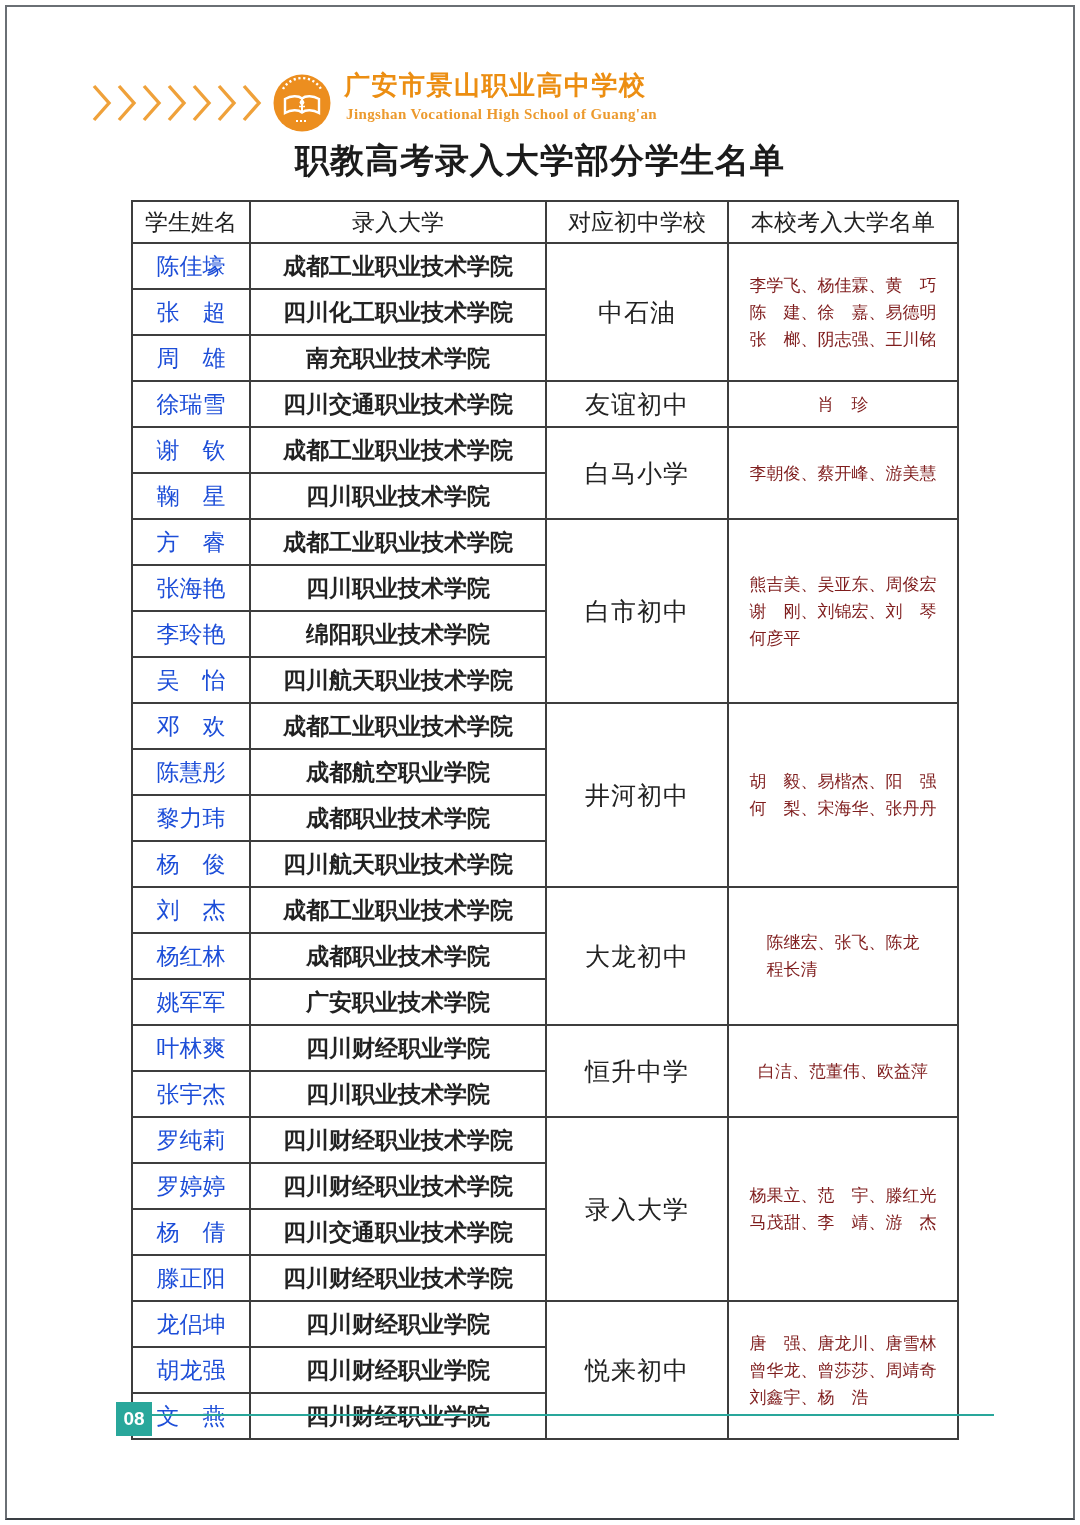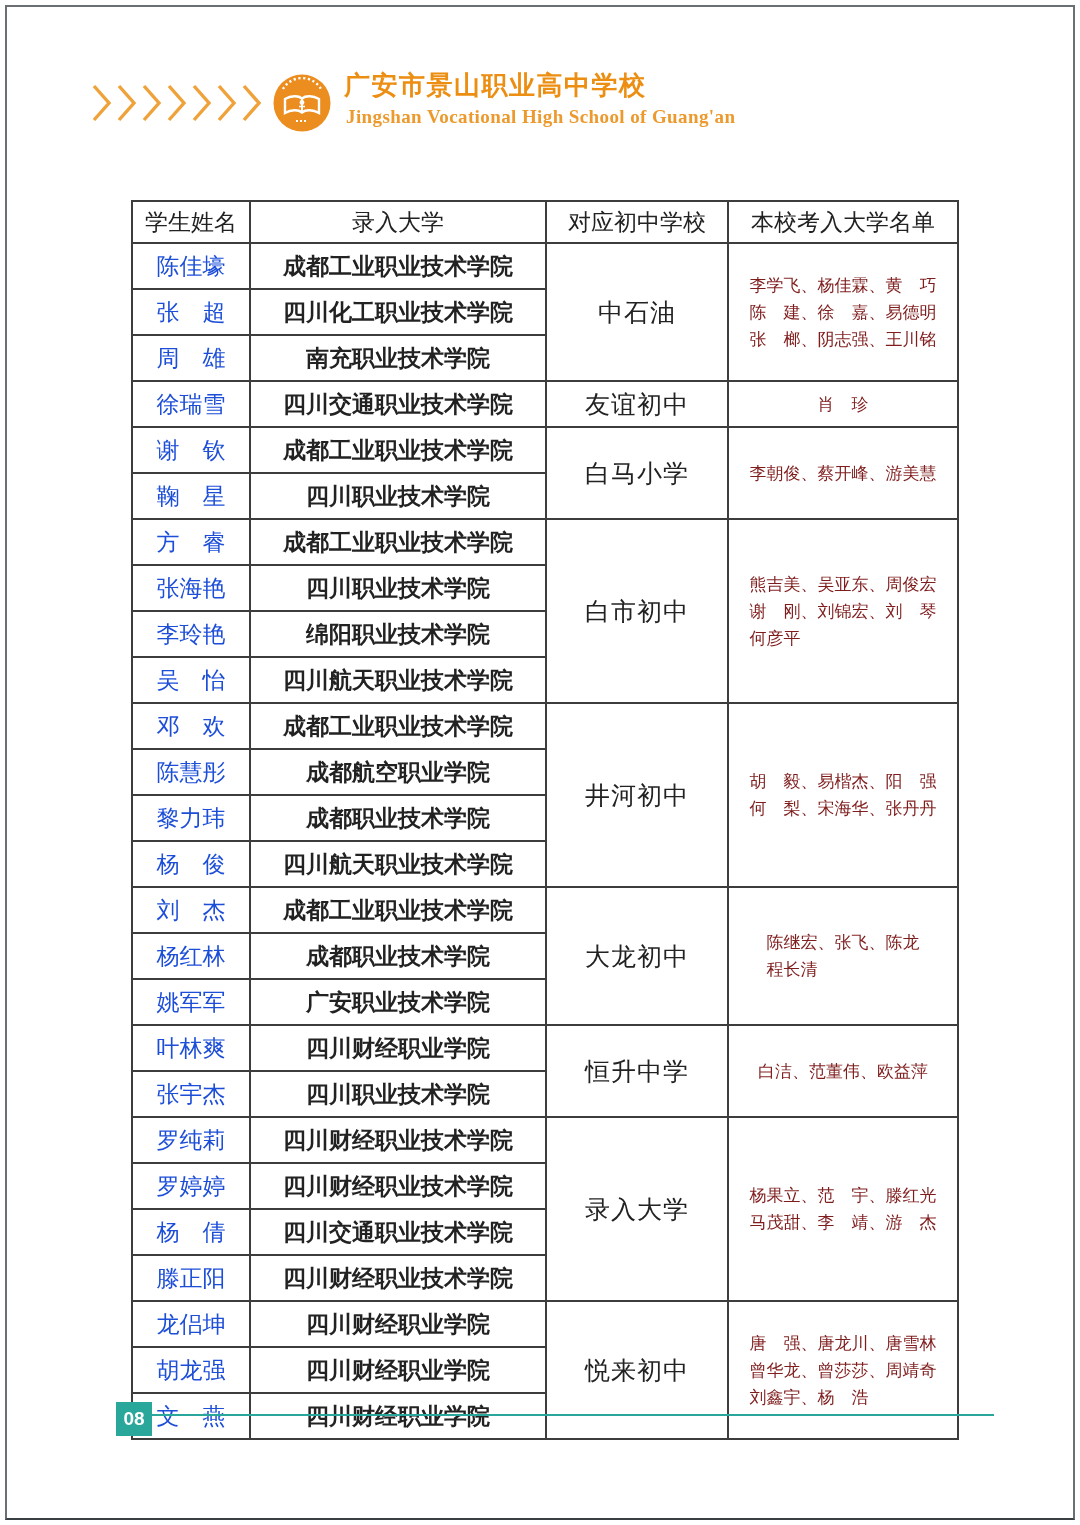--- a/index.html
+++ b/index.html
@@ -21,21 +21,21 @@
   .hdr-chevrons{position:absolute;left:92px;top:84px;width:180px;height:38px;}
   .hdr-logo{position:absolute;left:272px;top:73px;width:60px;height:60px;}
   .school-cn{
     position:absolute;left:344px;top:68px;
     font-size:26px;font-weight:800;letter-spacing:1.5px;
     color:#ec8e12;
     text-align:right;
   }
   .school-en{
     position:absolute;left:346px;top:106px;
-    font-size:19px;font-weight:700;letter-spacing:.4px;
+    font-size:15px;font-weight:700;letter-spacing:.4px;
     color:#ec9a2e;
     font-family:"Liberation Serif",serif;
   }
   
   .doc-title{
     position:absolute;left:0;top:138px;width:100%;
     margin:0;text-align:center;
     font-size:34px;font-weight:900;letter-spacing:1px;
     color:#1b1b1b;
   }
@@ -102,20 +102,21 @@
     <path d="M13 26 C19 22.5 26.5 22.5 30 25.5 C33.5 22.5 41 22.5 47 26 L47 40 C41 36.5 33.5 36.5 30 39.5 C26.5 36.5 19 36.5 13 40 Z" fill="none" stroke="#ffffff" stroke-width="2.4"></path>
     <line x1="30" y1="25.5" x2="30" y2="39.5" stroke="#ffffff" stroke-width="2"></line>
     <circle cx="30" cy="29.5" r="2.4" fill="#ffffff"></circle>
     <path d="M30 32 L30 36 M27 33.5 L33 33.5" stroke="#ffffff" stroke-width="1.6"></path>
     <path d="M24 48 L36 48" stroke="#ffffff" stroke-width="1.8" stroke-dasharray="2 2"></path>
   </svg>
 
   <div class="school-cn">广安市景山职业高中学校</div>
   <div class="school-en">Jingshan Vocational High School of Guang'an</div>
 
+  <h1 class="doc-title">职教高考录入大学部分学生名单</h1>
 
   <table class="roster">
     <colgroup>
       <col class="c-name">
         <col class="c-uni">
         <col class="c-school">
         <col class="c-alumni">
     </colgroup>
     <thead>
       <tr>

